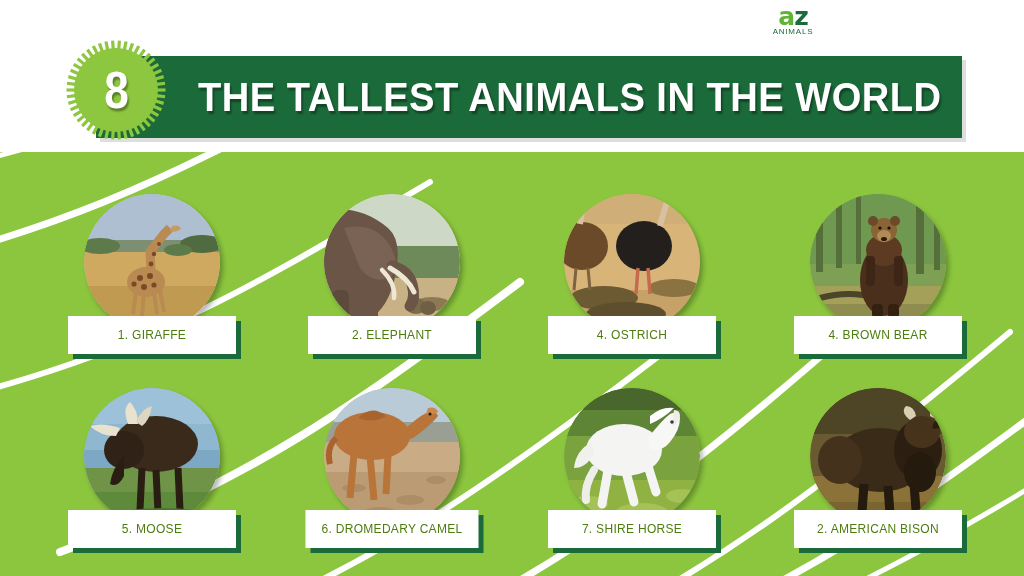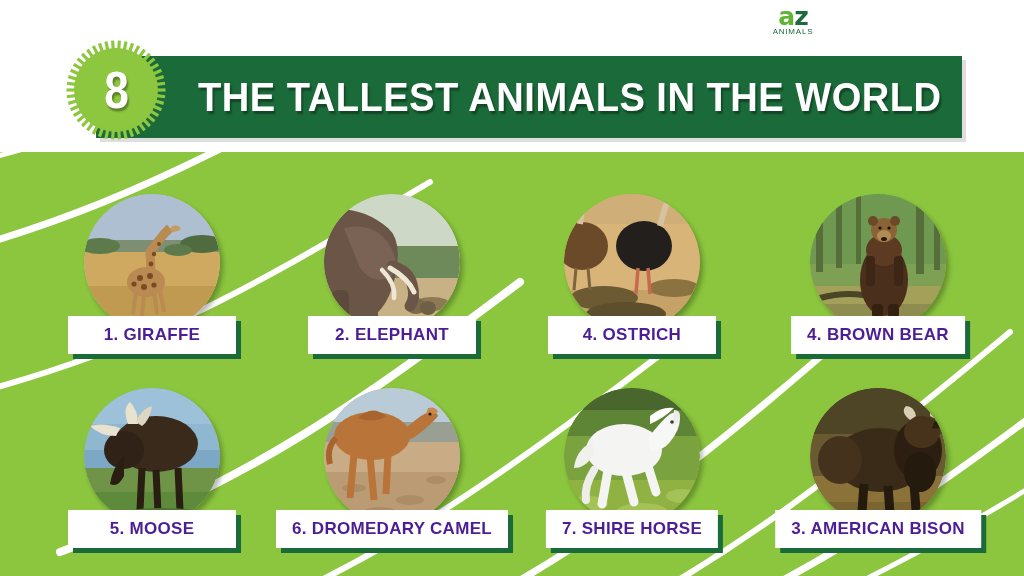--- a/index.html
+++ b/index.html
@@ -72,21 +72,21 @@
   }
   .photo svg { display:block; width:136px; height:136px; }
 
   .label {
     position:absolute; top:122px; left:50%; transform:translateX(-50%);
     min-width:168px; height:38px; background:#ffffff;
     box-shadow:5px 5px 0 #1B6B3A;
     display:flex; align-items:center; justify-content:center;
     padding:0 16px; white-space:nowrap;
   }
-  .label-text { font-size:17px; font-weight:bold; color:#4c1d95; letter-spacing:0.3px; }
+  .label-text { font-size:12px; font-weight:normal; color:#4d7c0f; letter-spacing:0.3px; }
 </style>
 </head>
 <body>
 
 <div class="page">
 
   <div class="header">
 
     <div class="logo">
       <div class="logo-mark"><span class="logo-a">a</span><span class="logo-z">z</span></div>
@@ -459,19 +459,19 @@
               <g stroke="#241a0e" stroke-width="9">
                 <line x1="54" y1="96" x2="52" y2="124"></line>
                 <line x1="78" y1="98" x2="80" y2="126"></line>
                 <line x1="104" y1="96" x2="106" y2="122"></line>
               </g>
               <ellipse cx="30" cy="72" rx="22" ry="24" fill="#45321c"></ellipse>
             </g>
           </svg>
         </div>
         <div class="label">
-          <span class="label-text">3. AMERICAN BISON</span>
+          <span class="label-text">2. AMERICAN BISON</span>
         </div>
       </div>
 
     </div>
   </div>
 </div>
 
 </body></html>

